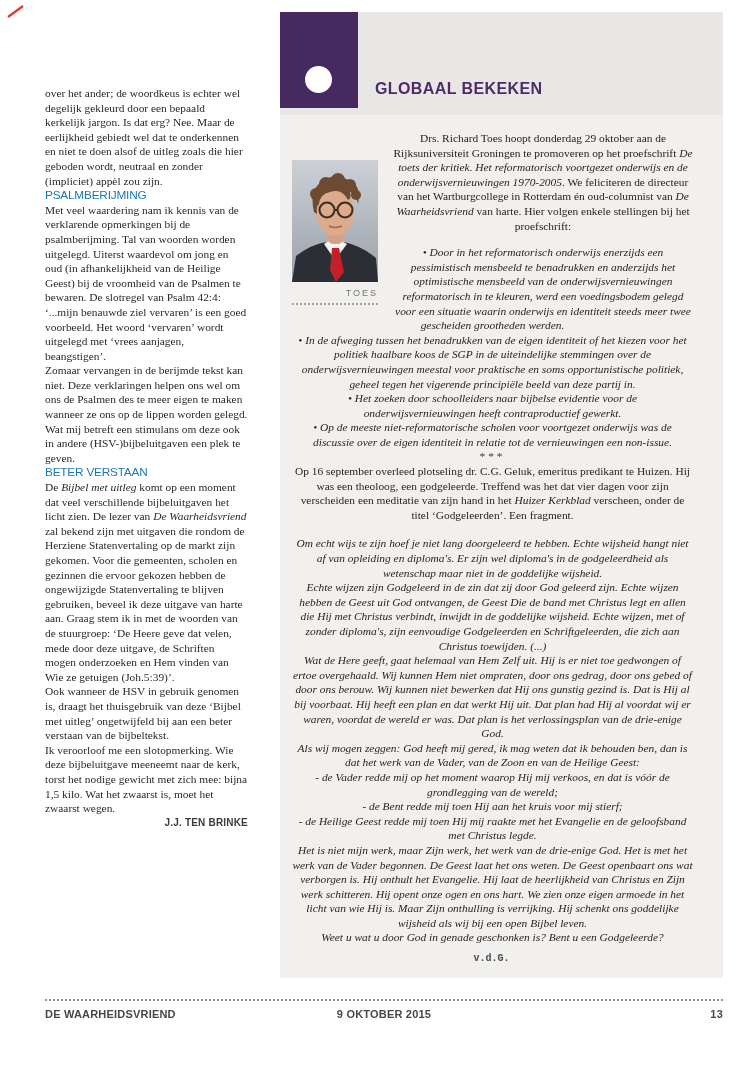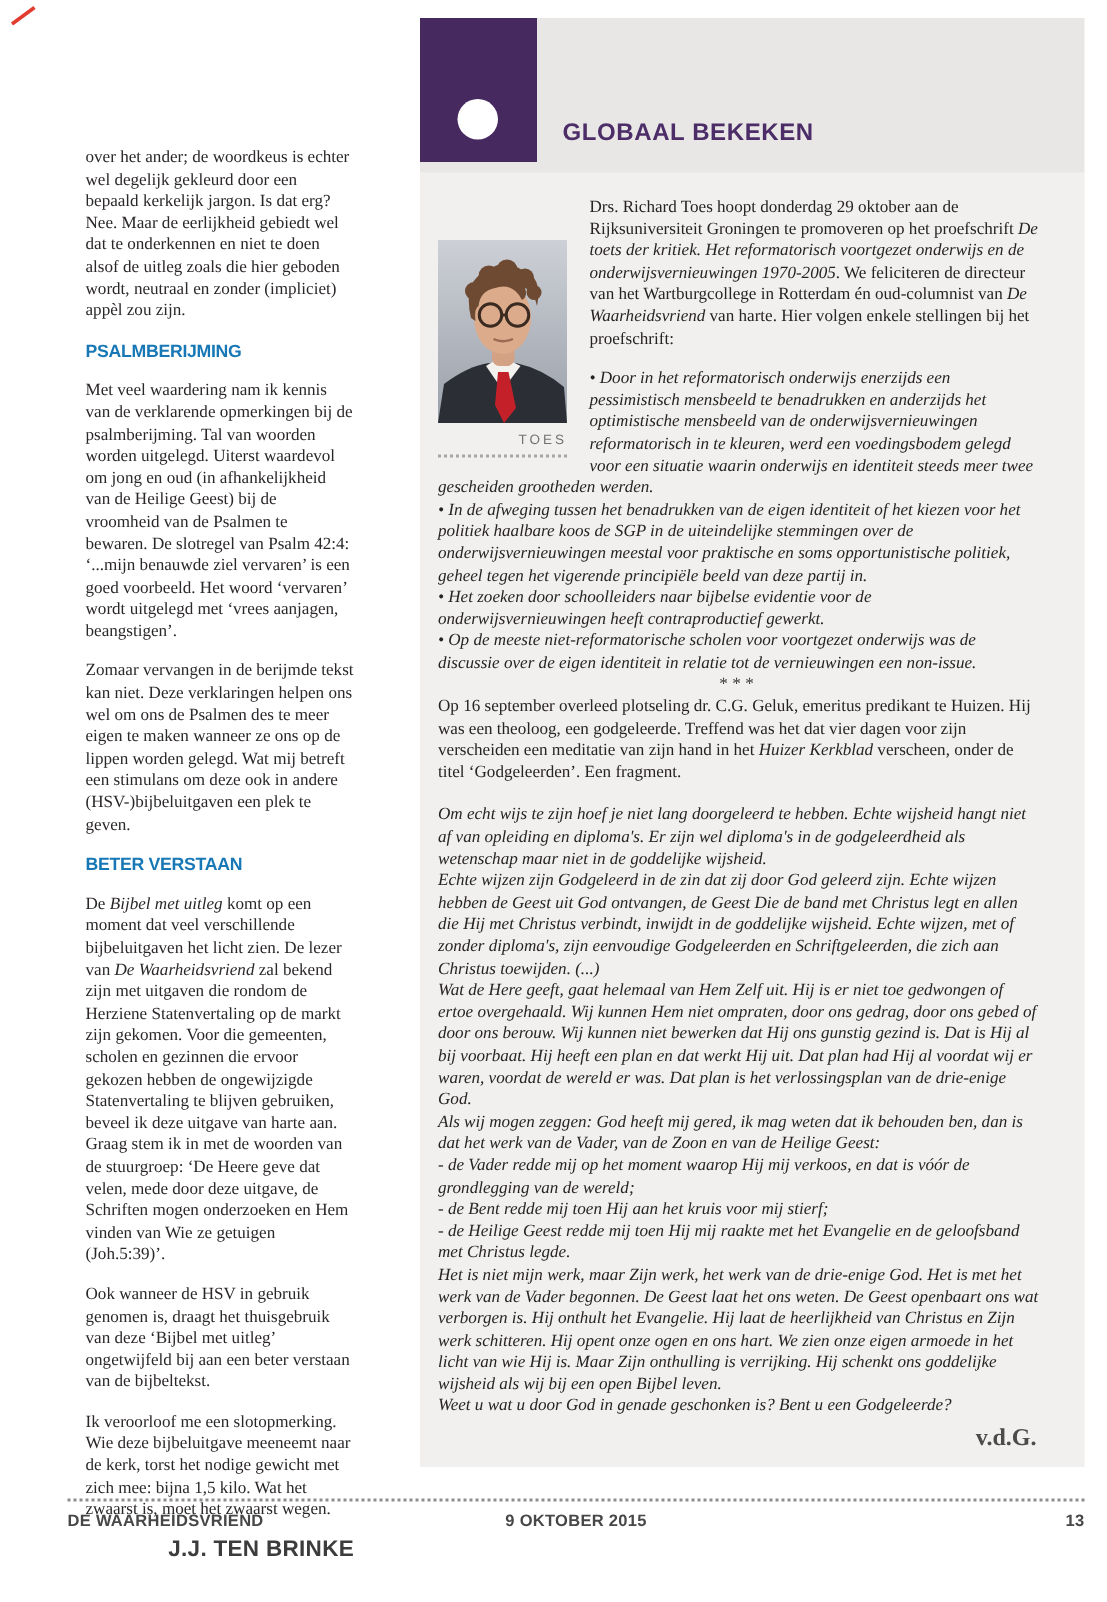--- a/index.html
+++ b/index.html
@@ -8,63 +8,63 @@
     font-family:"Liberation Serif",serif;color:#2b2727;
     -webkit-font-smoothing:antialiased;overflow:hidden;
   }
   
   .corner-mark{position:absolute;left:7px;top:4px;width:18px;height:13px;}
   
   .left-col{
     position:absolute;left:45px;top:86px;width:203px;
     font-size:11.4px;line-height:14.6px;text-align:left;
   }
-  .left-col p{margin:12px;}
+  .left-col p{margin:0;}
   .col-heading{
-    font-family:"Liberation Sans",sans-serif;font-weight:bold;
+    font-family:"Liberation Sans",sans-serif;font-weight:normal;
     font-size:11.8px;letter-spacing:-0.2px;color:#1878b6;
     margin:11px 0 3px 0;
   }
   .byline{
     font-family:"Liberation Sans",sans-serif;font-weight:bold;
-    font-size:15px;color:#3c3c3c;text-align:right;margin-top:2px;letter-spacing:0.2px;
+    font-size:10px;color:#3c3c3c;text-align:right;margin-top:2px;letter-spacing:0.2px;
   }
   .it{font-style:italic;}
   
   .right-panel{
     position:absolute;left:280px;top:12px;width:443px;height:966px;
     background:#f1f0ee;overflow:hidden;
   }
   .panel-header{position:relative;height:103px;background:#e8e7e5;}
   .purple-block{position:absolute;left:0;top:0;width:78px;height:96px;background:#46295f;}
   .purple-dot{position:absolute;left:25px;top:54px;width:27px;height:27px;border-radius:50%;background:#ffffff;}
   .panel-title{
     position:absolute;left:95px;top:68px;
     font-family:"Liberation Sans",sans-serif;font-weight:bold;
     font-size:16px;letter-spacing:0.4px;color:#4c2d68;
   }
   .panel-body{
     padding:16px 30px 0 12px;
     font-size:11.4px;line-height:14.6px;color:#272323;
   }
-  .panel-body p{margin:0;}
+  .panel-body p{margin:0;text-align:center;}
   .photo-float{float:left;width:86px;margin:29px 15px 4px 0;}
   .photo-frame{width:86px;height:122px;display:block;}
   .photo-caption{
     font-family:"Liberation Sans",sans-serif;font-size:9px;letter-spacing:2px;
     color:#737373;text-align:right;margin:4px 0 2px 0;
   }
   .dotted-rule{border-top:2px dotted #a5a5a5;height:0;margin-top:2px;}
   .stelling{font-style:italic;}
   .stellingen-block .stelling:first-child{margin-top:12px;}
   .separator{clear:both;text-align:center;letter-spacing:3px;margin:13px 0 13px 0;color:#3a3636;}
   .obituary{margin-bottom:14px !important;}
   .fragment p{font-style:italic;}
   .signature{
-    font-family:Liberation Serif, serif;font-weight:bold;font-size:16px;
+    font-family:Liberation Mono, monospace;font-weight:bold;font-size:10px;
     color:#4b4b4b;text-align:right;margin-top:7px !important;padding-right:2px;
   }
   
   .footer-rule{position:absolute;left:45px;top:999px;width:678px;border-top:2px dotted #8d8d8d;height:0;}
   .footer-row{
     position:absolute;left:45px;top:1008px;width:678px;height:16px;
     font-family:"Liberation Sans",sans-serif;font-weight:bold;font-size:11px;
     color:#474747;letter-spacing:0.2px;
   }
   .footer-left{position:absolute;left:0;top:0;}

